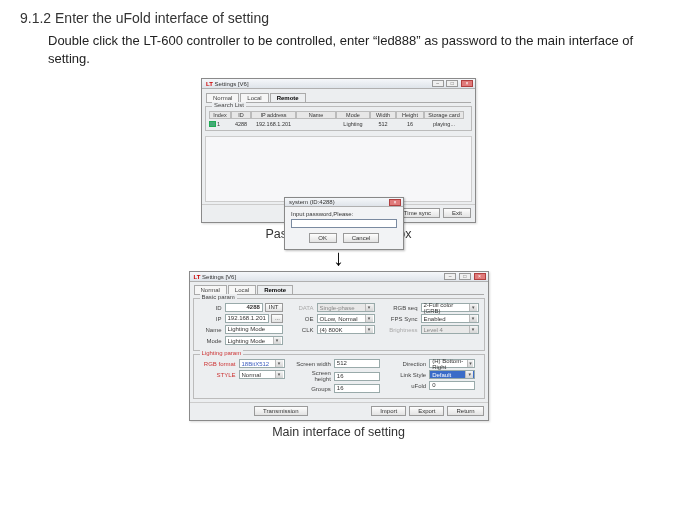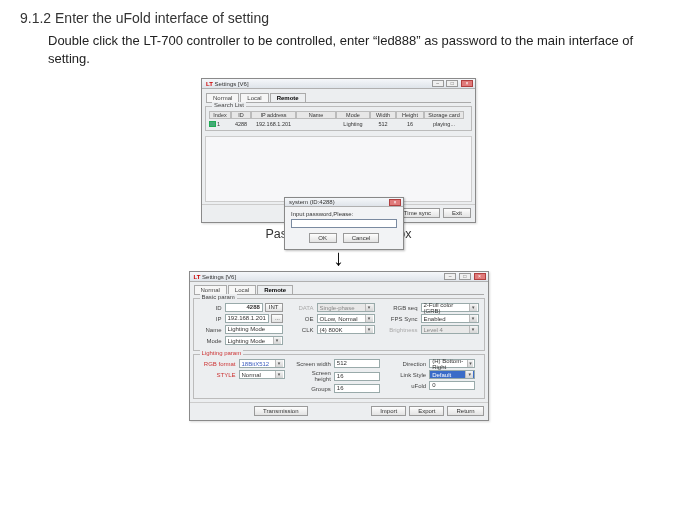--- a/index.html
+++ b/index.html
@@ -227,21 +227,21 @@
   .win-bot .groupbox .formgrid { grid-template-columns: 26px 58px; }
   .win-bot .groupbox .formgrid .lab { white-space:nowrap; }
   .win-bot .col2 .formgrid { grid-template-columns: 24px 58px; }
   .win-bot .col3 .formgrid { grid-template-columns: 34px 58px; }
 
 </style>
 </head>
 <body>
 
 <p class="section-title">9.1.2 Enter the uFold interface of setting</p>
-<p class="section-body">Double click the LT-700 controller to be controlled, enter “led888” as password to the main interface of setting.</p>
+<p class="section-body">Double click the LT-600 controller to be controlled, enter “led888” as password to the main interface of setting.</p>
 
 <div class="figure-wrap">
 
   
   <div class="window win-top">
     <div class="titlebar">
       <span class="title-text">
         <span>LT</span><span class="black"> Settings [V6]</span>
       </span>
       <span class="win-controls">
@@ -454,14 +454,15 @@
     <div class="bottom-btnrow">
       <div class="bottom-left-btn">
         <div class="btn" style="min-width:50px">Transmission</div>
       </div>
       <div class="btn">Import</div>
       <div class="btn">Export</div>
       <div class="btn">Return</div>
     </div>
   </div>
 
+  <div class="caption">Main interface of setting</div>
 
 </div>
 
 </body></html>

